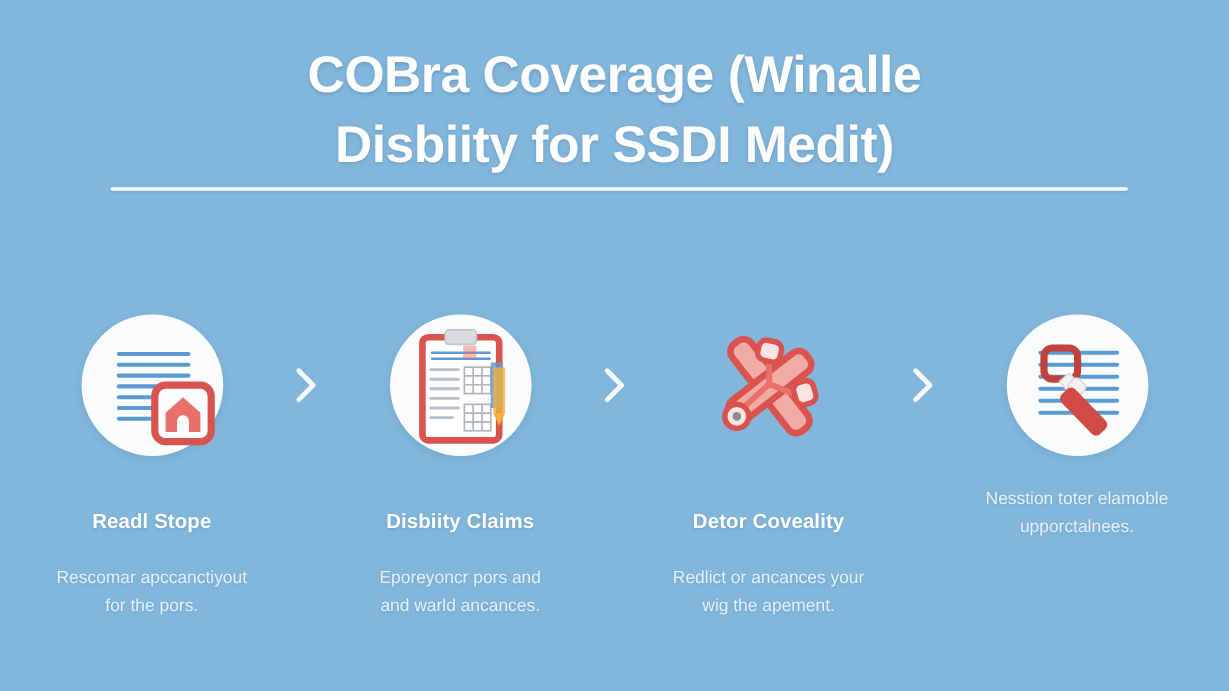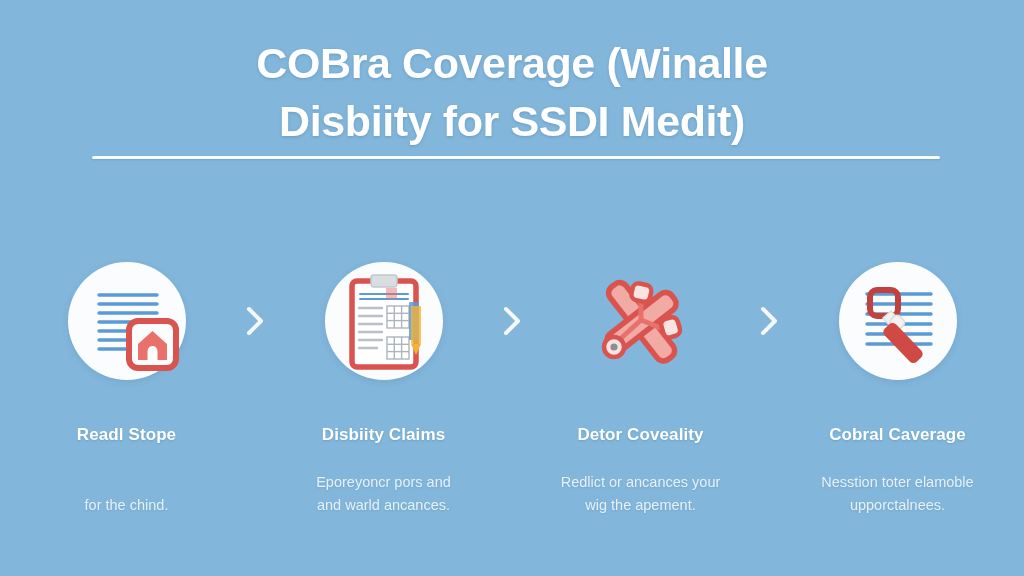--- a/index.html
+++ b/index.html
@@ -154,22 +154,22 @@
           <line x1="31" y1="78" x2="89" y2="78"></line>
           <line x1="31" y1="87" x2="70" y2="87"></line>
         </g>
         <rect x="61" y="59" rx="9" ry="9" width="47" height="47" fill="#fbfcfd" stroke="#d9534f" stroke-width="6"></rect>
         <path d="M70 82 L84.5 69 L99 82 L99 98 L70 98 Z" fill="#e8716c"></path>
         <path d="M84.5 84 c4 0 5 3.2 5 6.4 L89.5 98 L79.5 98 L79.5 90.4 c0 -3.2 1 -6.4 5 -6.4 z" fill="#fbfcfd"></path>
       </svg>
     </div>
     <div class="step-title">Readl Stope</div>
     <div class="step-desc">
-      <br>
-      <span>for the chind.</span>
+      <span>Rescomar apccanctiyout</span><br>
+      <span>for the pors.</span>
     </div>
   </div>
 
   <div class="chev">
     <svg width="26" height="36" viewBox="0 0 26 36">
       <polyline points="7,6 19,18 7,30" fill="none" stroke="#ffffff" stroke-width="4" stroke-linecap="round" stroke-linejoin="round" opacity="0.92"></polyline>
     </svg>
   </div>
 
   <div class="step">
@@ -266,20 +266,19 @@
           <line x1="28" y1="62" x2="92" y2="62"></line>
           <line x1="28" y1="72" x2="92" y2="72"></line>
           <line x1="28" y1="82" x2="92" y2="82"></line>
         </g>
         <rect x="31" y="28" rx="7" ry="7" width="28" height="26" fill="none" stroke="#c0413e" stroke-width="6"></rect>
         <path d="M52 49 L60 58 L52 65 L44 56 Z" fill="#f2f2f2" stroke="#e0e0e0" stroke-width="1.5"></path>
         <rect x="52" y="54" rx="4" ry="4" width="13" height="12" fill="#f2f2f2" stroke="#dadada" stroke-width="1.5" transform="rotate(44 58 60)"></rect>
         <rect x="56" y="58" rx="5" ry="5" width="16" height="46" fill="#cf4a45" transform="rotate(-44 64 81)"></rect>
       </svg>
     </div>
-    <div class="step-title">Cobral Caverage</div>
     <div class="step-desc">
       <span>Nesstion toter elamoble</span><br>
       <span>upporctalnees.</span>
     </div>
   </div>
 
 </div>
 
 </body></html>

